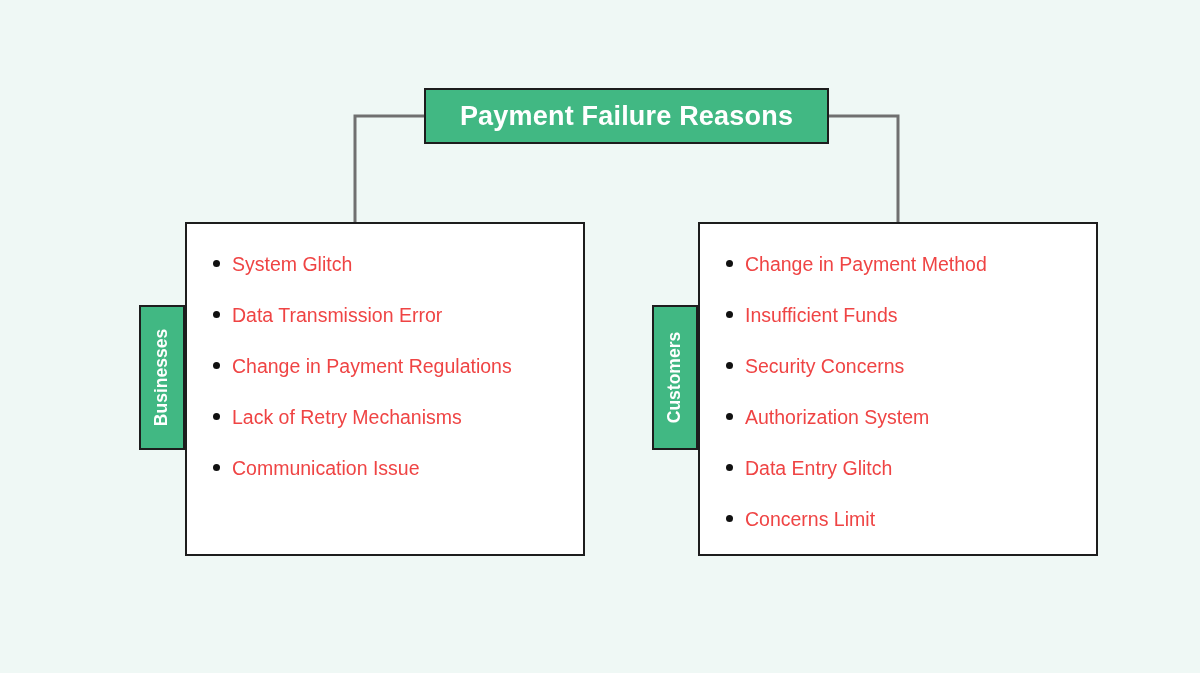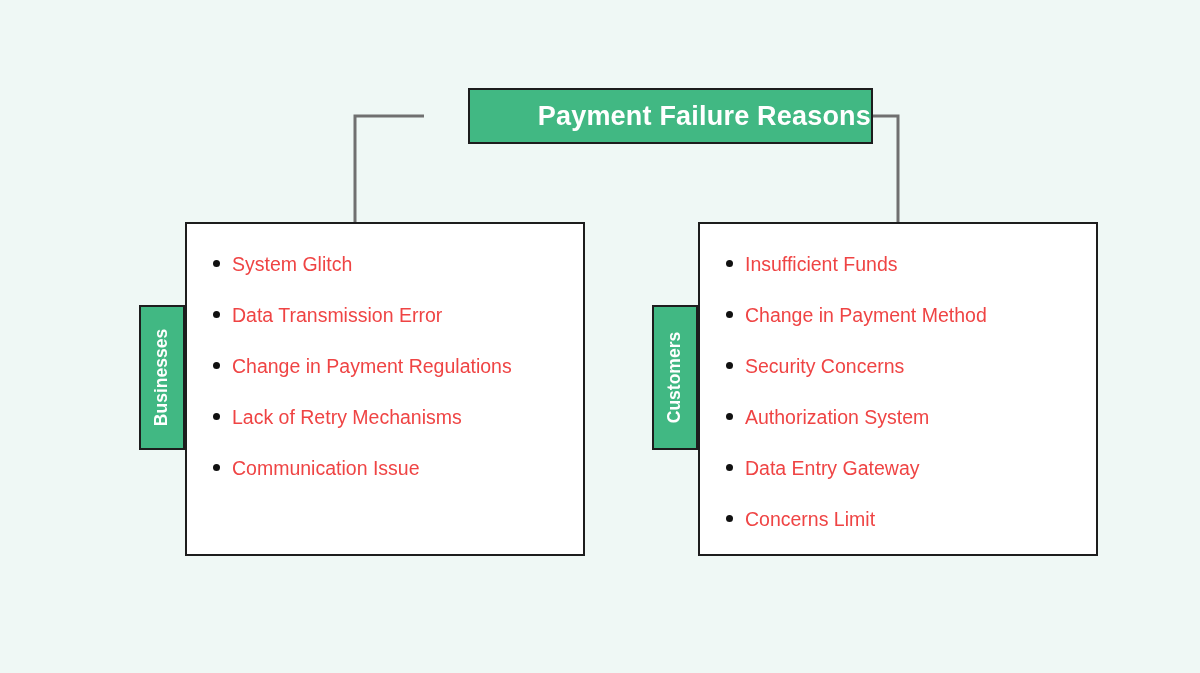--- a/index.html
+++ b/index.html
@@ -35,22 +35,21 @@
     position: absolute;
     left: 424px;
     top: 88px;
     width: 405px;
     height: 56px;
     background: #41b883;
     border: 2px solid #1d1d1d;
     box-sizing: border-box;
     display: flex;
     align-items: center;
-    justify-content: flex-end;
-    margin-left: 44px;
+    justify-content: center;
   }
   .title-node-label {
     color: #ffffff;
     font-size: 27px;
     font-weight: bold;
     letter-spacing: 0.2px;
     white-space: nowrap;
   }
 
   
@@ -150,37 +149,37 @@
         <span class="bullet-dot"></span>
         <span>Communication Issue</span>
       </li>
     </ul>
   </div>
 
   <div class="panel panel-right">
     <ul class="panel-list">
       <li>
         <span class="bullet-dot"></span>
-        <span>Insufficient Funds</span>
+        <span>Change in Payment Method</span>
       </li>
       <li>
         <span class="bullet-dot"></span>
-        <span>Change in Payment Method</span>
+        <span>Insufficient Funds</span>
       </li>
       <li>
         <span class="bullet-dot"></span>
         <span>Security Concerns</span>
       </li>
       <li>
         <span class="bullet-dot"></span>
         <span>Authorization System</span>
       </li>
       <li>
         <span class="bullet-dot"></span>
-        <span>Data Entry Gateway</span>
+        <span>Data Entry Glitch</span>
       </li>
       <li>
         <span class="bullet-dot"></span>
         <span>Concerns Limit</span>
       </li>
     </ul>
   </div>
 
   <div class="side-tab side-tab-left">
     <span class="side-tab-label">Businesses</span>

